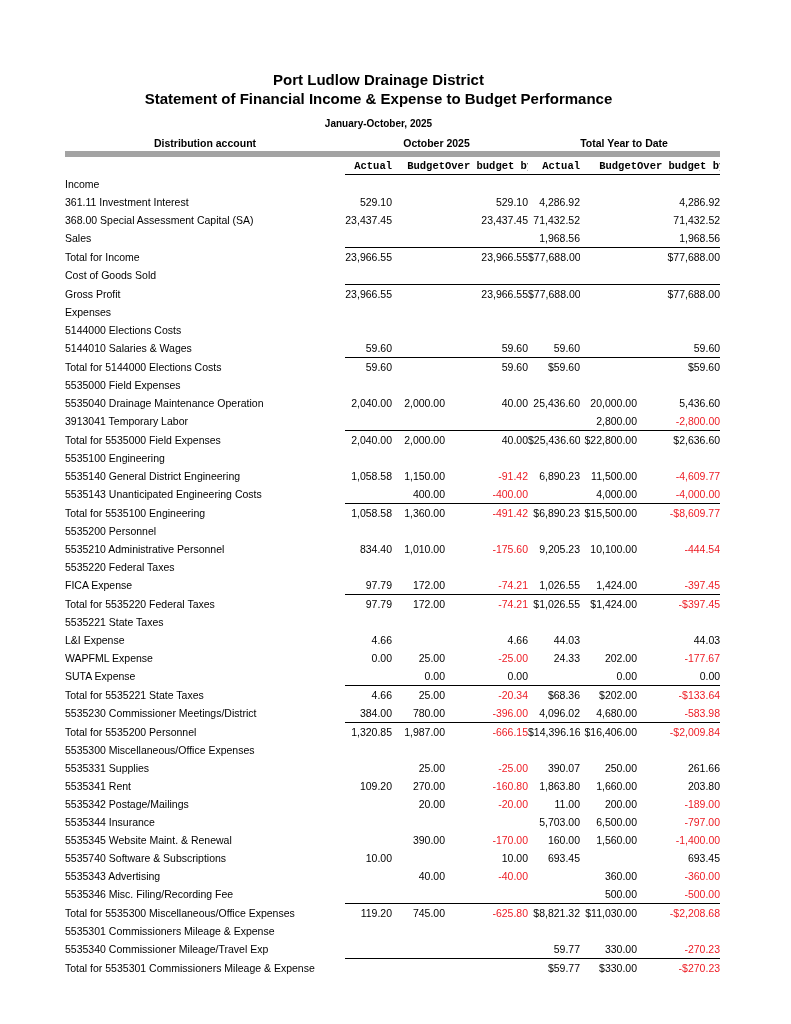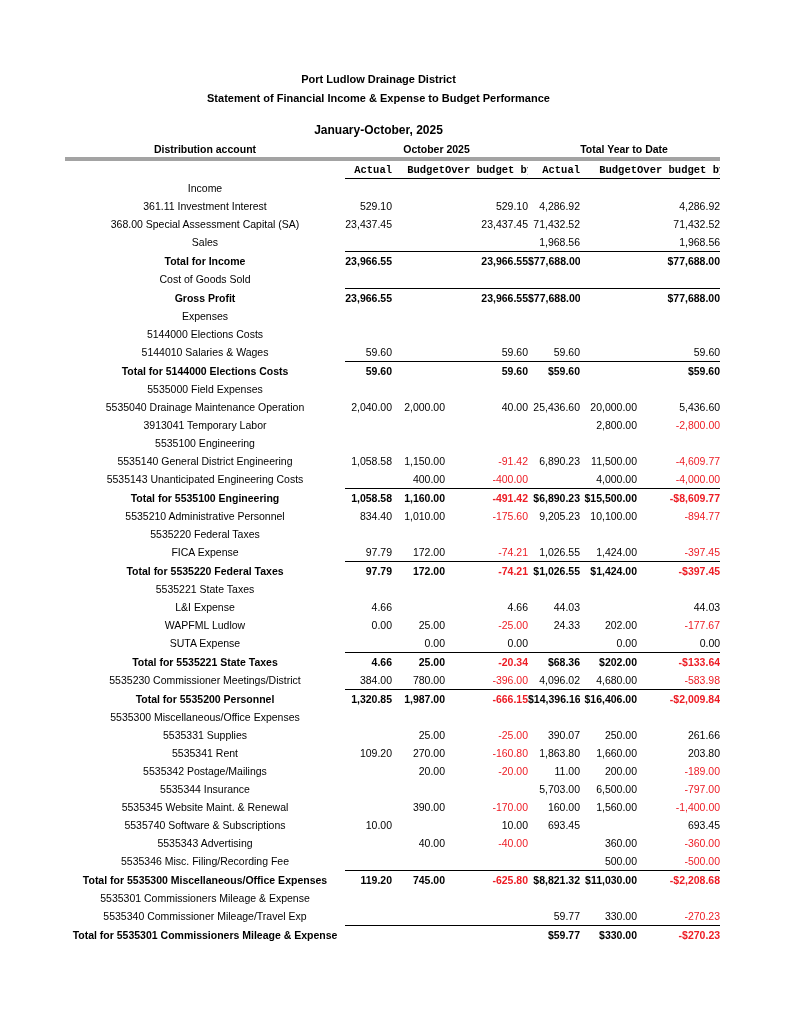--- a/index.html
+++ b/index.html
@@ -12,64 +12,64 @@
     color: #000000;
     overflow: hidden;
   }
   .report-header {
     padding-top: 70px;
     margin-left: 65px;
     width: 627px;
     text-align: center;
   }
   .report-title, .report-subtitle {
-    font-size: 11px;
+    font-size: 15px;
     font-weight: bold;
     line-height: 19px;
     white-space: nowrap;
   }
   .report-period {
-    font-size: 12px;
+    font-size: 10px;
     font-weight: bold;
     line-height: 14px;
-    margin-top: 15px;
+    margin-top: 9px;
   }
   table.report {
     margin-left: 65px;
     margin-top: 4px;
     width: 655px;
     border-collapse: collapse;
     table-layout: fixed;
   }
   table.report th, table.report td {
     padding: 0;
     font-size: 10.5px;
     vertical-align: middle;
     overflow: hidden;
     white-space: nowrap;
   }
   tr.group-row th {
     font-weight: bold;
     height: 16px;
-    border-bottom: 4px solid #a3a3a3;
+    border-bottom: 6px solid #a3a3a3;
   }
   tr.cols-row th {
     font-weight: bold;
     text-align: right;
     height: 17px;
   }
   tr.cols-row th.num { border-bottom: 1.5px solid #000; font-family: Liberation Mono, monospace; }
   tbody td { height: 18px; }
-  td.name-col { text-align: center; }
+  td.name-col { text-align: left; }
   td.num { text-align: right; }
   .indent-0 { padding-left: 0; }
   .indent-1 { padding-left: 11px; }
   .indent-2 { padding-left: 21px; margin-left: 7px; }
   .indent-3 { padding-left: 32px; }
-  tr.total-row { font-weight: bold; }
+  tr.total-row { font-weight: normal; }
   tr.total-row td.num { border-top: 1px solid #000; }
   td.neg { color: var(--neg, #ed1c24); }
 </style>
 </head>
 <body>
 
 <div class="page">
 
   <div class="report-header">
     <div class="report-title">Port Ludlow Drainage District</div>
@@ -223,20 +223,29 @@
         </tr>
         <tr>
           <td class="name-col indent-2">3913041 Temporary Labor</td>
           <td class="num"></td>
           <td class="num"></td>
           <td class="num"></td>
           <td class="num"></td>
           <td class="num">2,800.00</td>
           <td class="num neg">-2,800.00</td>
         </tr>
+        <tr class="total-row">
+          <td class="name-col indent-1">Total for 5535000 Field Expenses</td>
+          <td class="num">2,040.00</td>
+          <td class="num">2,000.00</td>
+          <td class="num">40.00</td>
+          <td class="num">$25,436.60</td>
+          <td class="num">$22,800.00</td>
+          <td class="num">$2,636.60</td>
+        </tr>
         <tr>
           <td class="name-col indent-1">5535100 Engineering</td>
           <td class="num"></td>
           <td class="num"></td>
           <td class="num"></td>
           <td class="num"></td>
           <td class="num"></td>
           <td class="num"></td>
         </tr>
         <tr>
@@ -253,34 +262,43 @@
           <td class="num"></td>
           <td class="num">400.00</td>
           <td class="num neg">-400.00</td>
           <td class="num"></td>
           <td class="num">4,000.00</td>
           <td class="num neg">-4,000.00</td>
         </tr>
         <tr class="total-row">
           <td class="name-col indent-1">Total for 5535100 Engineering</td>
           <td class="num">1,058.58</td>
-          <td class="num">1,160.00</td>
+          <td class="num">1,360.00</td>
           <td class="num neg">-491.42</td>
           <td class="num">$6,890.23</td>
           <td class="num">$15,500.00</td>
           <td class="num neg">-$8,609.77</td>
+        </tr>
+        <tr>
+          <td class="name-col indent-1">5535200 Personnel</td>
+          <td class="num"></td>
+          <td class="num"></td>
+          <td class="num"></td>
+          <td class="num"></td>
+          <td class="num"></td>
+          <td class="num"></td>
         </tr>
         <tr>
           <td class="name-col indent-2">5535210 Administrative Personnel</td>
           <td class="num">834.40</td>
           <td class="num">1,010.00</td>
           <td class="num neg">-175.60</td>
           <td class="num">9,205.23</td>
           <td class="num">10,100.00</td>
-          <td class="num neg">-894.77</td>
+          <td class="num neg">-444.54</td>
         </tr>
         <tr>
           <td class="name-col indent-2">5535220 Federal Taxes</td>
           <td class="num"></td>
           <td class="num"></td>
           <td class="num"></td>
           <td class="num"></td>
           <td class="num"></td>
           <td class="num"></td>
         </tr>
@@ -314,21 +332,21 @@
         <tr>
           <td class="name-col indent-3">L&amp;I Expense</td>
           <td class="num">4.66</td>
           <td class="num"></td>
           <td class="num">4.66</td>
           <td class="num">44.03</td>
           <td class="num"></td>
           <td class="num">44.03</td>
         </tr>
         <tr>
-          <td class="name-col indent-3">WAPFML Ludlow</td>
+          <td class="name-col indent-3">WAPFML Expense</td>
           <td class="num">0.00</td>
           <td class="num">25.00</td>
           <td class="num neg">-25.00</td>
           <td class="num">24.33</td>
           <td class="num">202.00</td>
           <td class="num neg">-177.67</td>
         </tr>
         <tr>
           <td class="name-col indent-3">SUTA Expense</td>
           <td class="num"></td>

